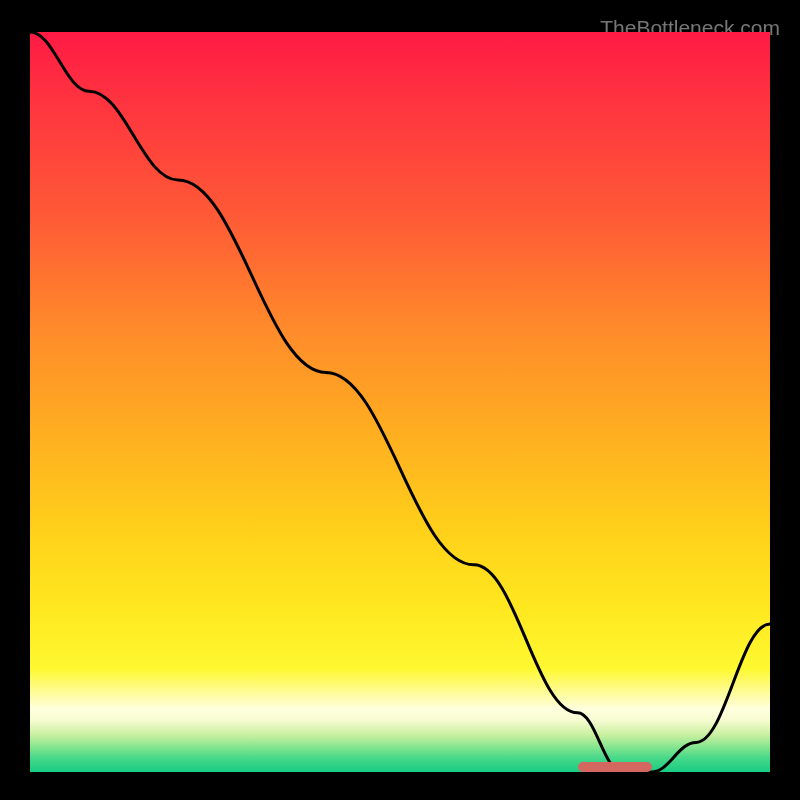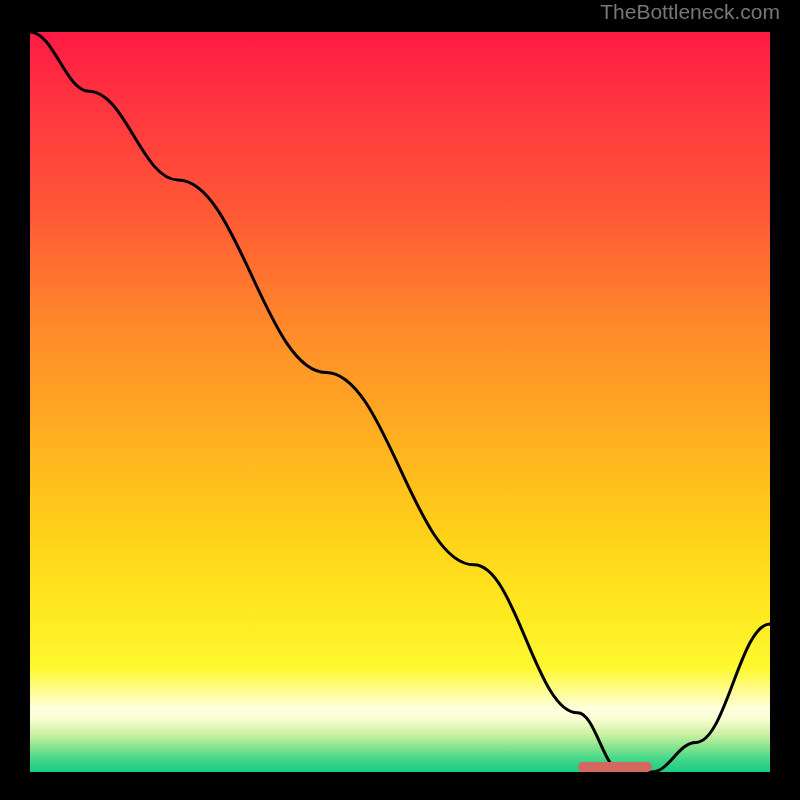--- a/index.html
+++ b/index.html
@@ -1,17 +1,17 @@
 <!DOCTYPE html>
 <html><head>
 <meta charset="utf-8">
 <style>
 html,body{margin:0;padding:0;width:800px;height:800px;background:#000;overflow:hidden}
 .wrap{position:relative;width:800px;height:800px}
-.attr{position:absolute;top:0;right:20px;color:#777;font:21px Arial,sans-serif}
+.attr{position:absolute;top:16px;right:20px;color:#777;font:21px Arial,sans-serif}
 .plot{position:absolute;top:32px;left:30px;width:740px;height:740px;background:linear-gradient(to bottom,
  #ff1a44 0%,
  #ff3040 8%,
  #ff5a36 25%,
  #ff8a2a 40%,
  #ffb020 55%,
  #ffd21a 68%,
  #ffe820 78%,
  #fef830 86%,
  #ffffdf 91.5%,

